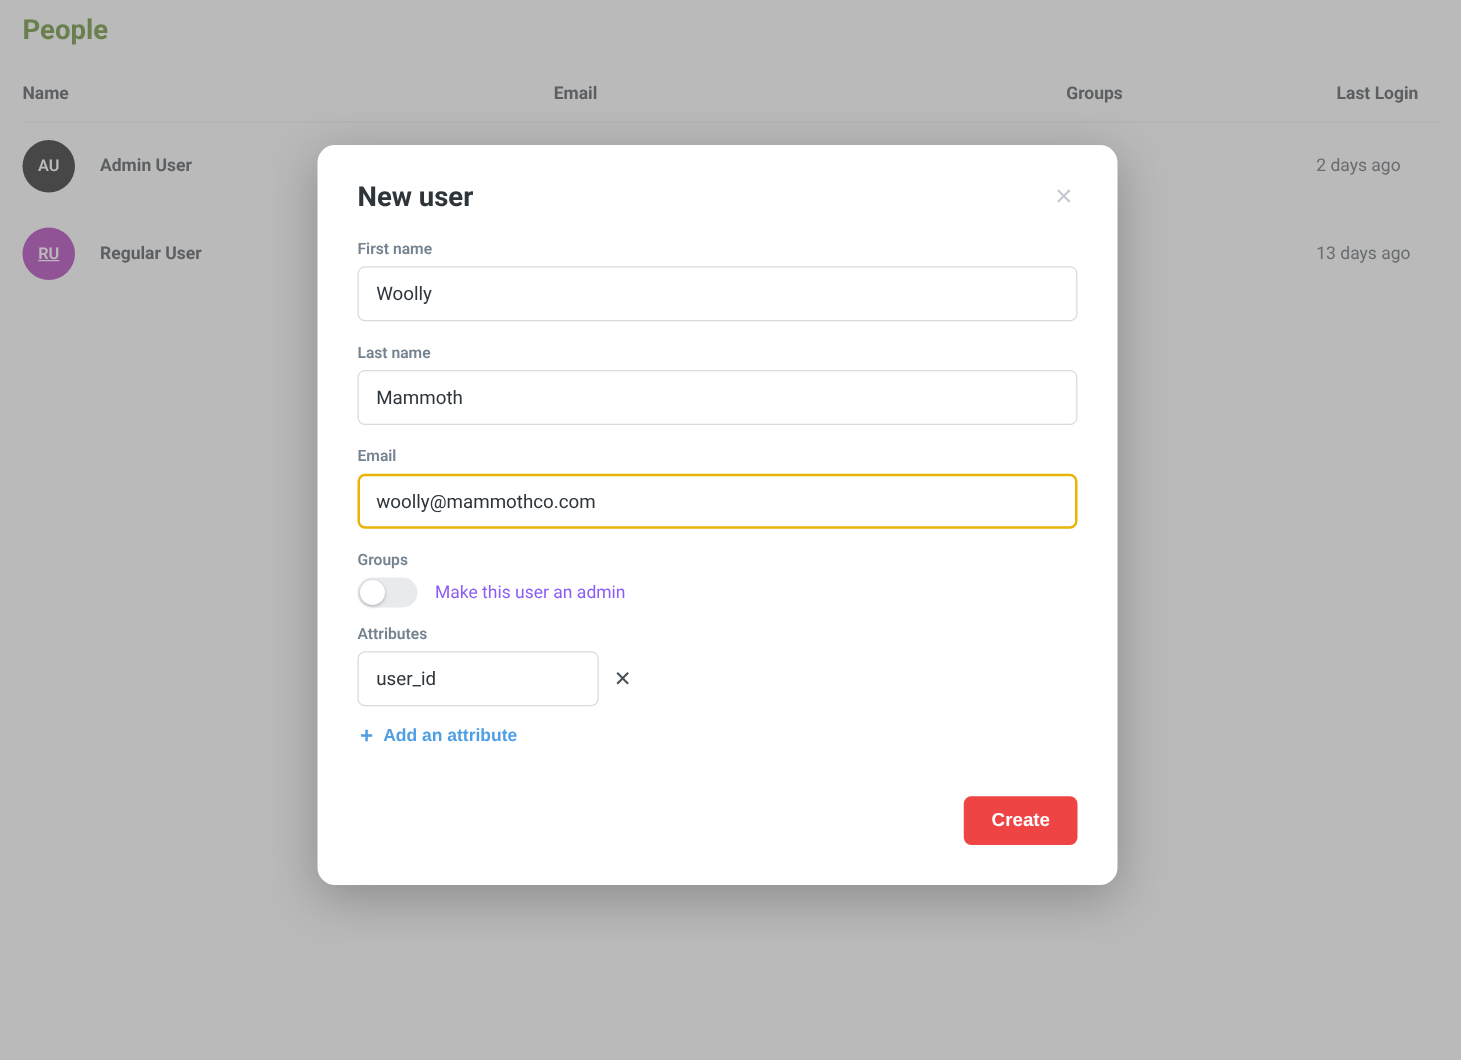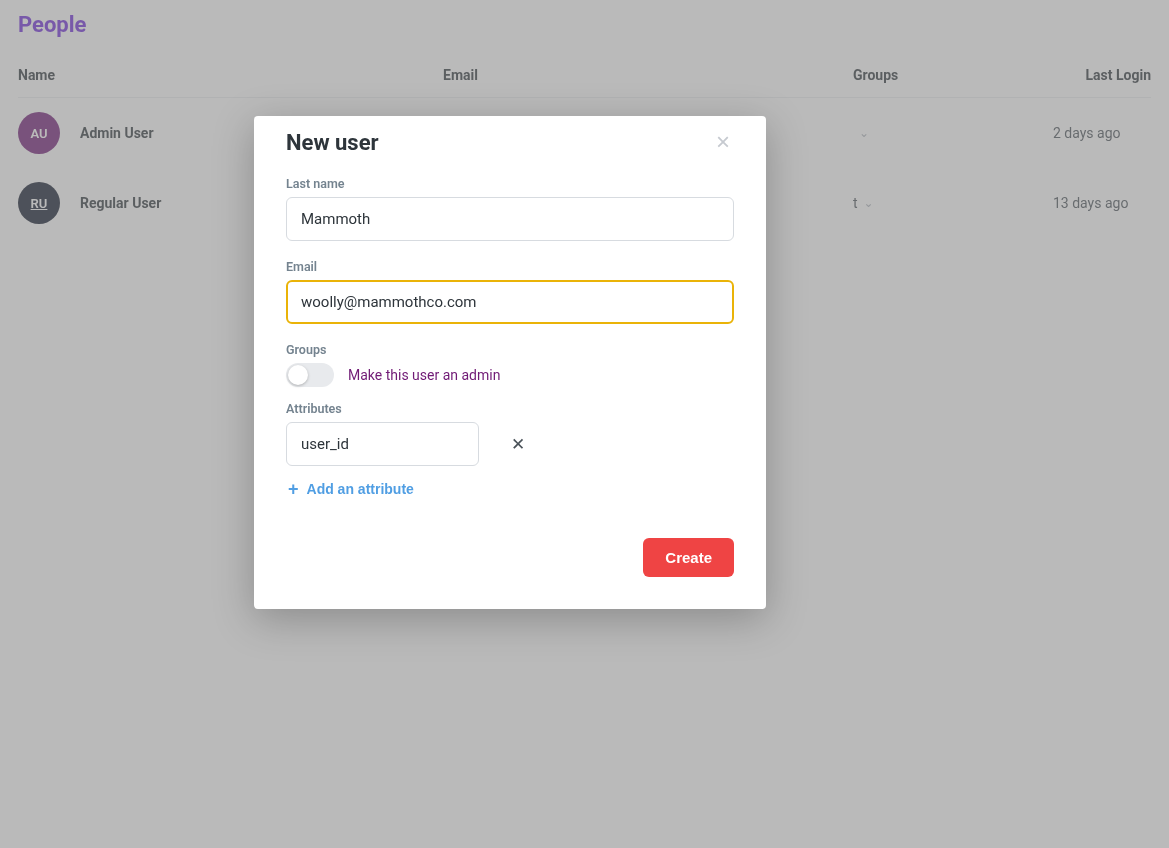--- a/index.html
+++ b/index.html
@@ -13,66 +13,66 @@
       overflow: hidden;
       position: relative;
     }
     .page {
       padding: 8px 18px;
     }
     h1.page-title {
       font-size: 22px;
       font-weight: 700;
       margin: 4px 0 22px 0;
-      color: #6d28d9;
+      color: #4d7c0f;
     }
     .table-header {
       display: flex;
       font-size: 14px;
       font-weight: 700;
       color: #2e353b;
       padding: 8px 0 14px 0;
       border-bottom: 1px solid #eceef0;
     }
     .col-name { width: 425px; }
     .col-email { width: 410px; }
     .col-groups { width: 200px; }
-    .col-last { flex: 1; text-align: right; }
+    .col-last { flex: 1; text-align: center; }
     .row {
       display: flex;
       align-items: center;
       padding: 14px 0;
       font-size: 14px;
     }
     .avatar {
       width: 42px; height: 42px; border-radius: 50%;
       display: inline-flex; align-items: center; justify-content: center;
       color: #fff; font-size: 13px; font-weight: 600; margin-right: 20px;
     }
-    .avatar.purple { background: #701a75; }
-    .avatar.blue { background: #0f172a; text-decoration: underline; }
+    .avatar.purple { background: #000000; }
+    .avatar.blue { background: #a21caf; text-decoration: underline; }
     .row .name-cell { width: 425px; display:flex; align-items:center; font-weight:700; }
     .row .email-cell { width: 410px; color:#4a5259; }
     .row .groups-cell { width: 200px; display:flex; align-items:center; color:#4a5259; gap:6px; }
     .row .last-cell { flex:1; color:#4a5259; }
     .overlay {
       position: absolute; inset: 0;
       background: rgba(130,130,130,0.55);
       display: flex; align-items: flex-start; justify-content: center;
     }
     .overlay::before { content:""; }
     .modal {
       position: absolute;
       top: 116px;
       left: 254px;
-      width: 512px;
+      width: 640px;
       background: #fff;
-      border-radius: 4px;
+      border-radius: 14px;
       box-shadow: 0 10px 40px rgba(0,0,0,0.25);
-      padding: 10px 32px 32px 32px;
+      padding: 26px 32px 32px 32px;
     }
     .modal-header {
       display: flex; align-items: center; justify-content: space-between;
       margin-bottom: 18px;
     }
     .modal-title {
       font-size: 22px; font-weight: 700; color:#2e353b;
     }
     .close-btn {
       font-size: 24px; color:#c6cad0; cursor:pointer; line-height:1;
@@ -98,22 +98,22 @@
     .form-group { margin-bottom: 18px; }
     .toggle-row { display:flex; align-items:center; gap:14px; margin-top:2px; margin-bottom: 14px;}
     .toggle {
       width: 48px; height: 24px; background:#e8eaed; border-radius: 999px;
       position: relative; cursor:pointer;
     }
     .toggle-knob {
       position:absolute; top:2px; left:2px; width:20px; height:20px;
       background:#fff; border-radius:50%; box-shadow:0 1px 3px rgba(0,0,0,0.25);
     }
-    .toggle-label { font-size:14px; color:#701a75; }
-    .attr-row { display:flex; align-items:center; gap:28px; margin-bottom:8px; margin-top:6px;}
+    .toggle-label { font-size:14px; color:#8b5cf6; }
+    .attr-row { display:flex; align-items:center; gap:8px; margin-bottom:8px; margin-top:6px;}
     .attr-input {
       width: 193px;
       border:1px solid #d7dbe0;
       border-radius:6px;
       padding:12px 14px;
       font-size:15px;
       color:#2e353b;
       outline:none;
       font-family: inherit;
     }
@@ -182,20 +182,24 @@
 
 <div class="overlay">
   <div class="modal">
     <div class="modal-header">
       <div class="modal-title">New user</div>
       <button class="close-btn">
         <span>×</span>
       </button>
     </div>
 
+    <div class="form-group">
+      <label class="field-label">First name</label>
+      <input class="text-input" type="text" value="Woolly" style="">
+    </div>
 
     <div class="form-group">
       <label class="field-label">Last name</label>
       <input class="text-input" type="text" value="Mammoth" style="">
     </div>
 
     <div class="form-group">
       <label class="field-label">Email</label>
       <input class="text-input focused" type="text" value="woolly@mammothco.com" style="">
     </div>

